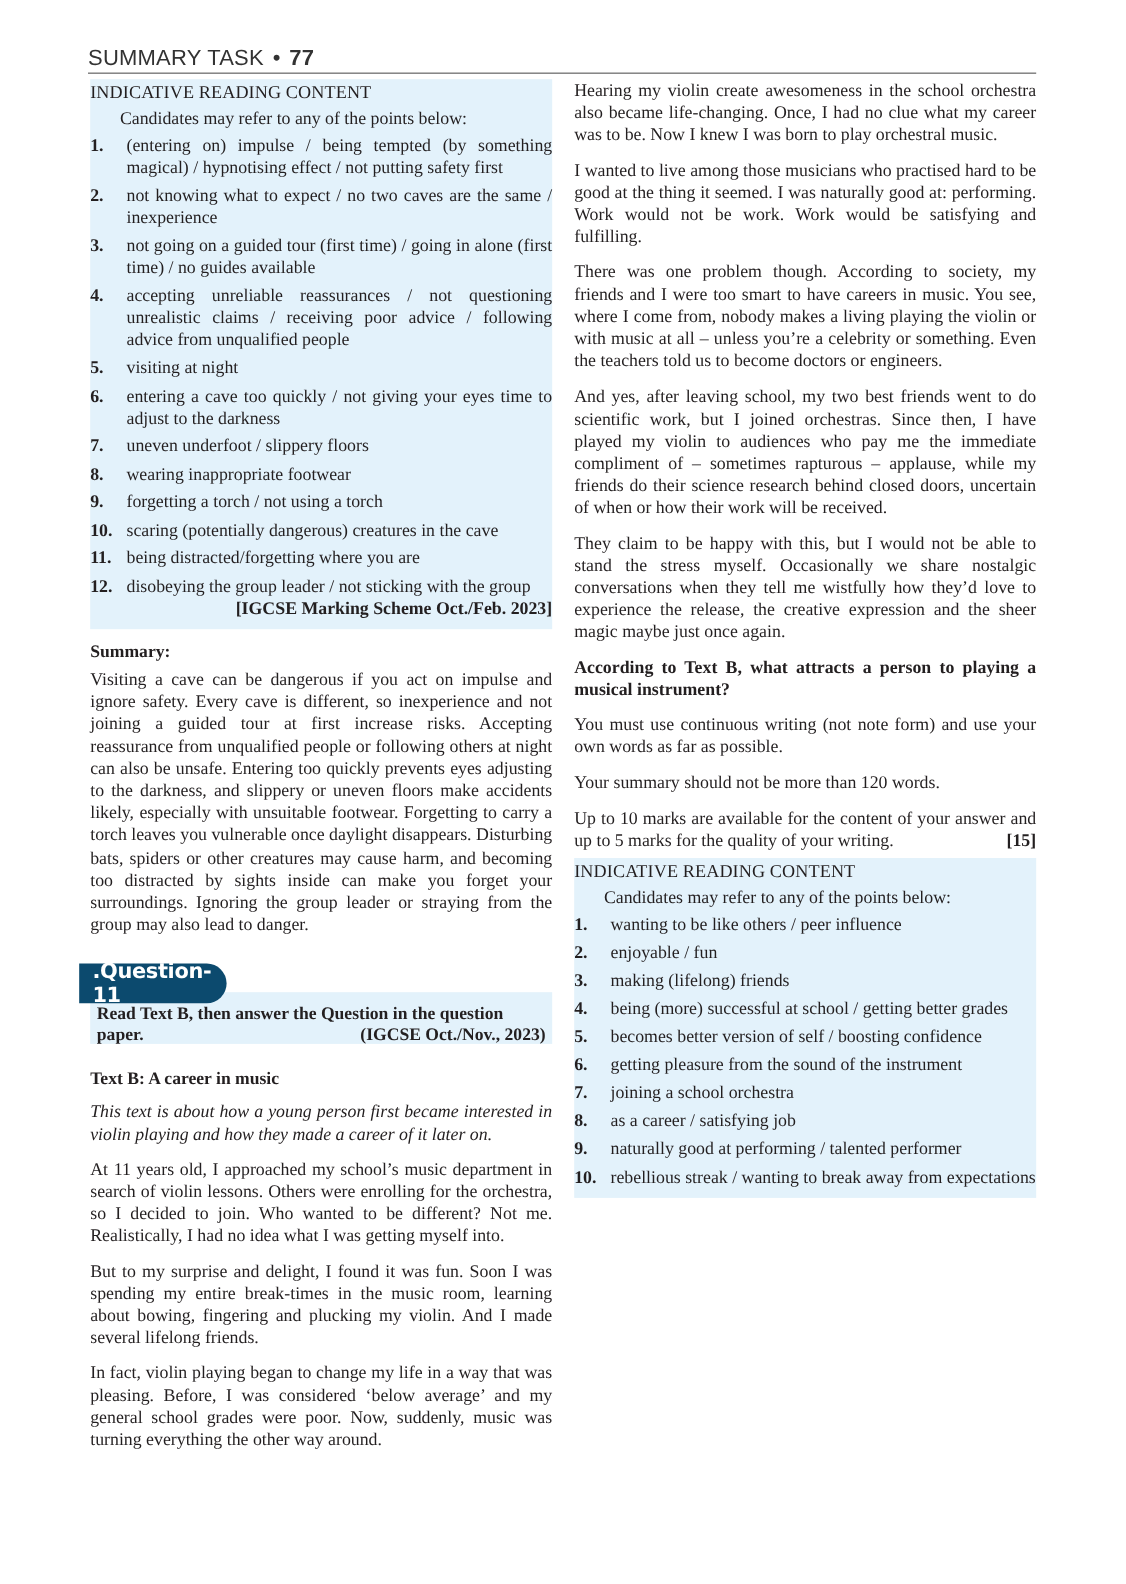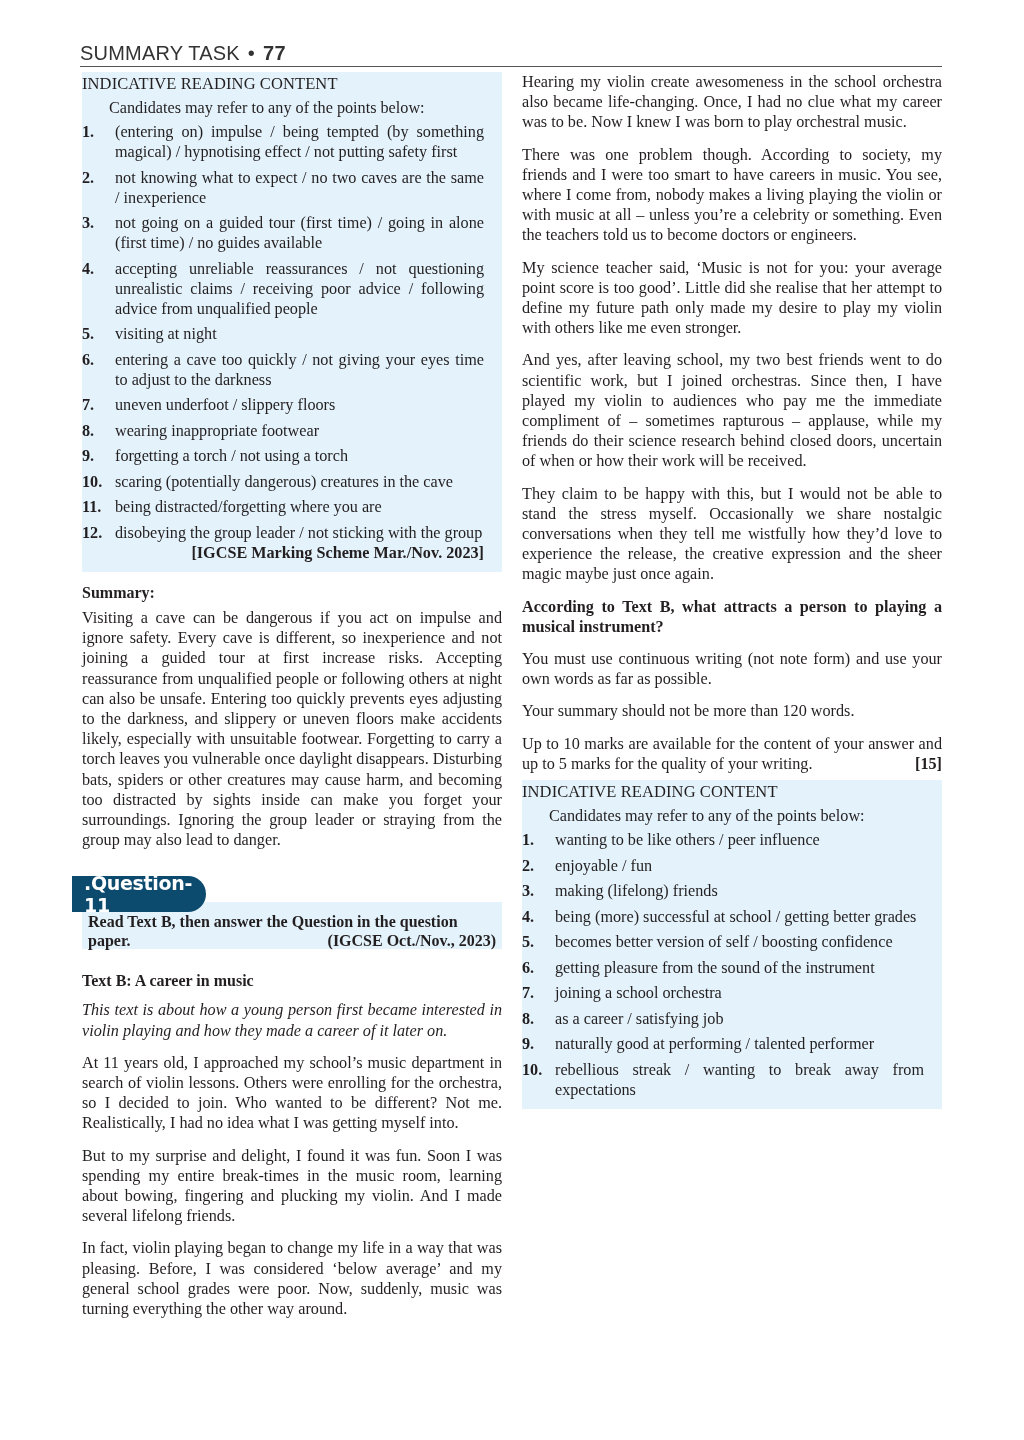--- a/index.html
+++ b/index.html
@@ -21,21 +21,21 @@
     .col.left { left: 82px; }
     .col.right { left: 522px; }
     .box {
       background: #e3f2fb; padding: 2px 0 4px 0;
       font-family: "Liberation Serif", serif; font-size: 16.2px; line-height: 20px;
     }
     .box .box-title { font-weight: normal; letter-spacing: 0.1px; font-size: 16.5px; margin-bottom: 4px; }
     .box .intro { margin-bottom: 4px; padding-left: 27px; }
     .li { display: flex; margin-bottom: 5.5px; text-align: justify; }
     .li .num { width: 33px; flex: 0 0 33px; font-weight: bold; }
-    .li .txt { flex: 1; padding-right: 18px; }
+    .li .txt { flex: 1; padding-right: 0; }
     .li .src { font-weight: bold; float: right; }
     p {
       margin: 0 0 12px 0; font-family: "Liberation Serif", serif;
       font-size: 16.2px; line-height: 20.2px; text-align: justify;
     }
     .subhead { font-weight: bold; font-size: 16px; margin: 12px 0 6px 0; font-family: "Liberation Serif", serif; }
     .q-wrap { position: relative; margin-top: 26px; height: 96px; }
     .q-badge {
       position: absolute; left: -10px; top: 0; width: 134px; height: 36px;
       background: #0c4a6e; color: #fff; border-radius: 0 18px 18px 0;
@@ -106,21 +106,21 @@
         <div class="li">
           <span class="num">10.</span>
           <span class="txt"><span>scaring (potentially dangerous) creatures in the cave</span></span>
         </div>
         <div class="li">
           <span class="num">11.</span>
           <span class="txt"><span>being distracted/forgetting where you are</span></span>
         </div>
         <div class="li">
           <span class="num">12.</span>
-          <span class="txt"><span>disobeying the group leader / not sticking with the group</span><span class="src">[IGCSE Marking Scheme Mar./Nov. 2023]</span></span>
+          <span class="txt"><span>disobeying the group leader / not sticking with the group</span><span class="src">[IGCSE Marking Scheme Oct./Feb. 2023]</span></span>
         </div>
       </div>
   </div>
 
   <div class="subhead">Summary:</div>
   <p>Visiting a cave can be dangerous if you act on impulse and ignore safety. Every cave is different, so inexperience and not joining a guided tour at first increase risks. Accepting reassurance from unqualified people or following others at night can also be unsafe. Entering too quickly prevents eyes adjusting to the darkness, and slippery or uneven floors make accidents likely, especially with unsuitable footwear. Forgetting to carry a torch leaves you vulnerable once daylight disappears. Disturbing bats, spiders or other creatures may cause harm, and becoming too distracted by sights inside can make you forget your surroundings. Ignoring the group leader or straying from the group may also lead to danger.</p>
 
   <div class="q-wrap">
     <div class="q-box">
       <div>Read Text B, then answer the Question in the question</div>
@@ -134,22 +134,22 @@
 
   <div class="textb-title">Text B: A career in music</div>
   <p class="italic">This text is about how a young person first became interested in violin playing and how they made a career of it later on.</p>
   <p>At 11 years old, I approached my school’s music department in search of violin lessons. Others were enrolling for the orchestra, so I decided to join. Who wanted to be different? Not me. Realistically, I had no idea what I was getting myself into.</p>
   <p>But to my surprise and delight, I found it was fun. Soon I was spending my entire break-times in the music room, learning about bowing, fingering and plucking my violin. And I made several lifelong friends.</p>
   <p>In fact, violin playing began to change my life in a way that was pleasing. Before, I was considered ‘below average’ and my general school grades were poor. Now, suddenly, music was turning everything the other way around.</p>
 </div>
 
 <div class="col right">
   <p>Hearing my violin create awesomeness in the school orchestra also became life-changing. Once, I had no clue what my career was to be. Now I knew I was born to play orchestral music.</p>
+  <p>I wanted to live among those musicians who practised hard to be good at the thing it seemed. I was naturally good at: performing. Work would not be work. Work would be satisfying and fulfilling.</p>
   <p>There was one problem though. According to society, my friends and I were too smart to have careers in music. You see, where I come from, nobody makes a living playing the violin or with music at all – unless you’re a celebrity or something. Even the teachers told us to become doctors or engineers.</p>
-  <p>My science teacher said, ‘Music is not for you: your average point score is too good’. Little did she realise that her attempt to define my future path only made my desire to play my violin with others like me even stronger.</p>
   <p>And yes, after leaving school, my two best friends went to do scientific work, but I joined orchestras. Since then, I have played my violin to audiences who pay me the immediate compliment of – sometimes rapturous – applause, while my friends do their science research behind closed doors, uncertain of when or how their work will be received.</p>
   <p>They claim to be happy with this, but I would not be able to stand the stress myself. Occasionally we share nostalgic conversations when they tell me wistfully how they’d love to experience the release, the creative expression and the sheer magic maybe just once again.</p>
   <p class="question">According to Text B, what attracts a person to playing a musical instrument?</p>
   <p>You must use continuous writing (not note form) and use your own words as far as possible.</p>
   <p>Your summary should not be more than 120 words.</p>
   <p style="margin-bottom:6px;">
     <span>Up to 10 marks are available for the content of your answer and up to 5 marks for the quality of your writing.</span>
     <b style="float:right;">[15]</b>
   </p>
   <div class="box">

